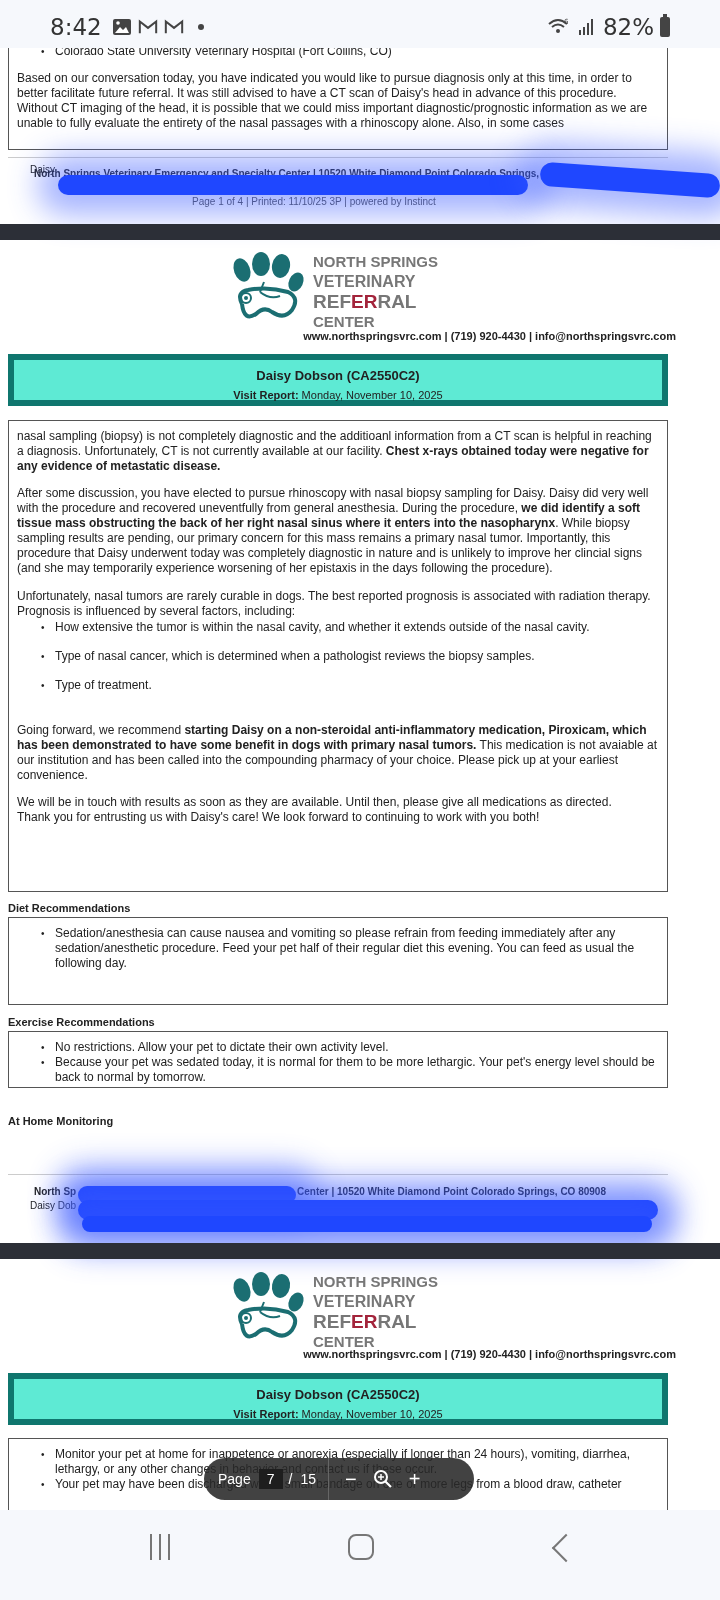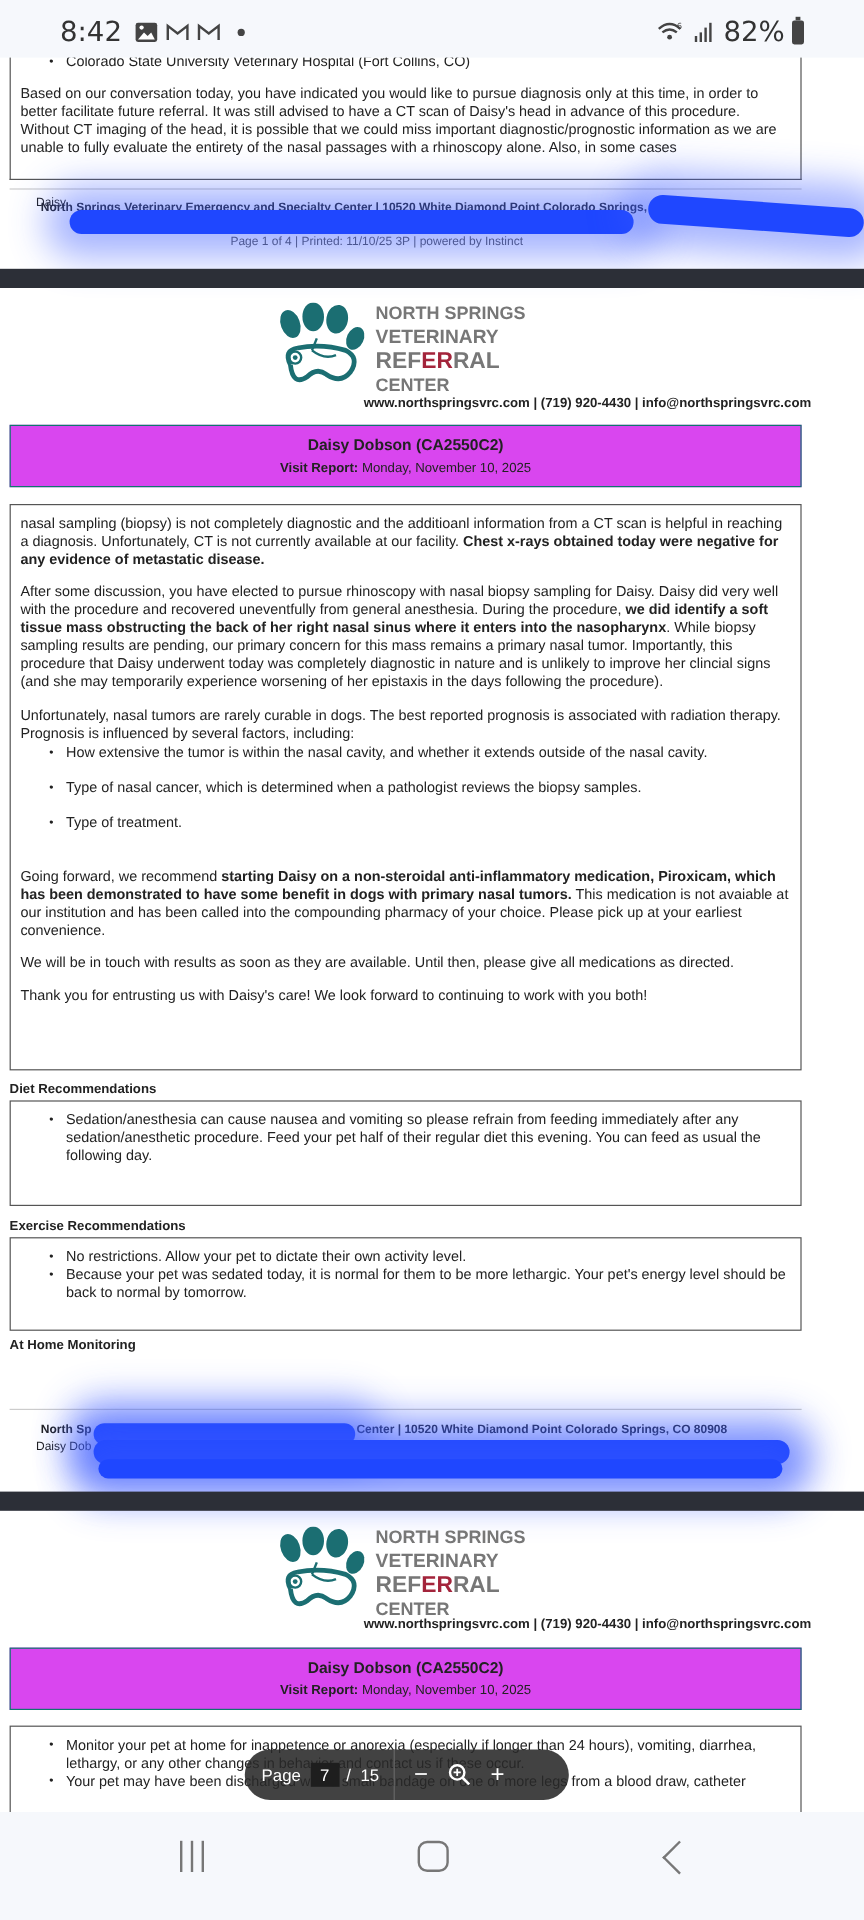--- a/index.html
+++ b/index.html
@@ -37,21 +37,21 @@
   .logo { position: absolute; left: 228px; width: 220px; height: 80px; }
   .logo-text { position: absolute; left: 85px; top: 0; font-weight: bold; color: #777; line-height: 20px; }
   .lt1 { font-size: 15px; }
   .lt2 { font-size: 16px; }
   .lt3 { font-size: 19px; }
   .lt4 { font-size: 15px; }
   .red { color: #a3243b; }
   .contact { position: absolute; left: 0; width: 676px; text-align: right; font-size: 11px; font-weight: bold; color: #222; }
 
   .header-box {
-    position: absolute; left: 8px; width: 660px; height: 52px; background: #d946ef; border: 1px solid #0f766e; box-sizing: border-box; text-align: center;
+    position: absolute; left: 8px; width: 660px; height: 52px; background: #5eead4; border: 6px solid #0f766e; box-sizing: border-box; text-align: center;
   }
   .hb-name { font-size: 13px; font-weight: bold; margin-top: 8px; }
   .hb-visit { font-size: 11px; margin-top: 6px; }
 
   .section-title { position: absolute; left: 8px; font-size: 11px; font-weight: bold; color: #222; }
 
   .redact { position: absolute; background: #1f47ff; border-radius: 14px; box-shadow: 0 0 30px 20px rgba(60,90,255,0.45); }
 
   .toolbar {
     position: absolute; left: 204px; top: 1458px; width: 270px; height: 42px; border-radius: 21px;
@@ -148,30 +148,30 @@
 
 <div class="box" style="top:420px; height:472px; padding: 8px 8px;">
   <p><span>nasal sampling (biopsy) is not completely diagnostic and the additioanl information from a CT scan is helpful in reaching a diagnosis. Unfortunately, CT is not currently available at our facility. </span><span class="b">Chest x-rays obtained today were negative for any evidence of metastatic disease.</span></p>
   <p style="margin-top:12px;"><span>After some discussion, you have elected to pursue rhinoscopy with nasal biopsy sampling for Daisy. Daisy did very well with the procedure and recovered uneventfully from general anesthesia. During the procedure, </span><span class="b">we did identify a soft tissue mass obstructing the back of her right nasal sinus where it enters into the nasopharynx</span><span>. While biopsy sampling results are pending, our primary concern for this mass remains a primary nasal tumor. Importantly, this procedure that Daisy underwent today was completely diagnostic in nature and is unlikely to improve her clincial signs (and she may temporarily experience worsening of her epistaxis in the days following the procedure).</span></p>
   <p style="margin-top:13px;">Unfortunately, nasal tumors are rarely curable in dogs. The best reported prognosis is associated with radiation therapy. Prognosis is influenced by several factors, including:</p>
   <p class="bul" style="margin-top:1px;">How extensive the tumor is within the nasal cavity, and whether it extends outside of the nasal cavity.</p>
   <p class="bul" style="margin-top:14px;">Type of nasal cancer, which is determined when a pathologist reviews the biopsy samples.</p>
   <p class="bul" style="margin-top:14px;">Type of treatment.</p>
   <p style="margin-top:30px;"><span>Going forward, we recommend </span><span class="b">starting Daisy on a non-steroidal anti-inflammatory medication, Piroxicam, which has been demonstrated to have some benefit in dogs with primary nasal tumors.</span><span> This medication is not avaiable at our institution and has been called into the compounding pharmacy of your choice. Please pick up at your earliest convenience.</span></p>
   <p style="margin-top:12px;">We will be in touch with results as soon as they are available. Until then, please give all medications as directed.</p>
-  <p style="margin-top:12px;">Thank you for entrusting us with Daisy's care! We look forward to continuing to work with you both!</p>
+  <p style="">Thank you for entrusting us with Daisy's care! We look forward to continuing to work with you both!</p>
 </div>
 
 <div class="section-title" style="top:902px;">Diet Recommendations</div>
 <div class="box" style="top:917px; height:88px; padding: 8px 8px;">
   <p class="bul">Sedation/anesthesia can cause nausea and vomiting so please refrain from feeding immediately after any sedation/anesthetic procedure. Feed your pet half of their regular diet this evening. You can feed as usual the following day.</p>
 </div>
 
 <div class="section-title" style="top:1016px;">Exercise Recommendations</div>
-<div class="box" style="top:1031px; height:78px; padding: 8px 8px;">
+<div class="box" style="top:1031px; height:57px; padding: 8px 8px;">
   <p class="bul">No restrictions. Allow your pet to dictate their own activity level.</p>
   <p class="bul">Because your pet was sedated today, it is normal for them to be more lethargic. Your pet's energy level should be back to normal by tomorrow.</p>
 </div>
 
 <div class="section-title" style="top:1115px;">At Home Monitoring</div>
 
 <div class="footer-line" style="top:1174px;"></div>
 <div class="footer-text b" style="left:34px; top:1186px;">North Sp</div>
 <div class="footer-text b" style="left:297px; top:1186px;">Center | 10520 White Diamond Point Colorado Springs, CO 80908</div>
 <div class="footer-text" style="left:30px; top:1200px;">Daisy Dob</div>

